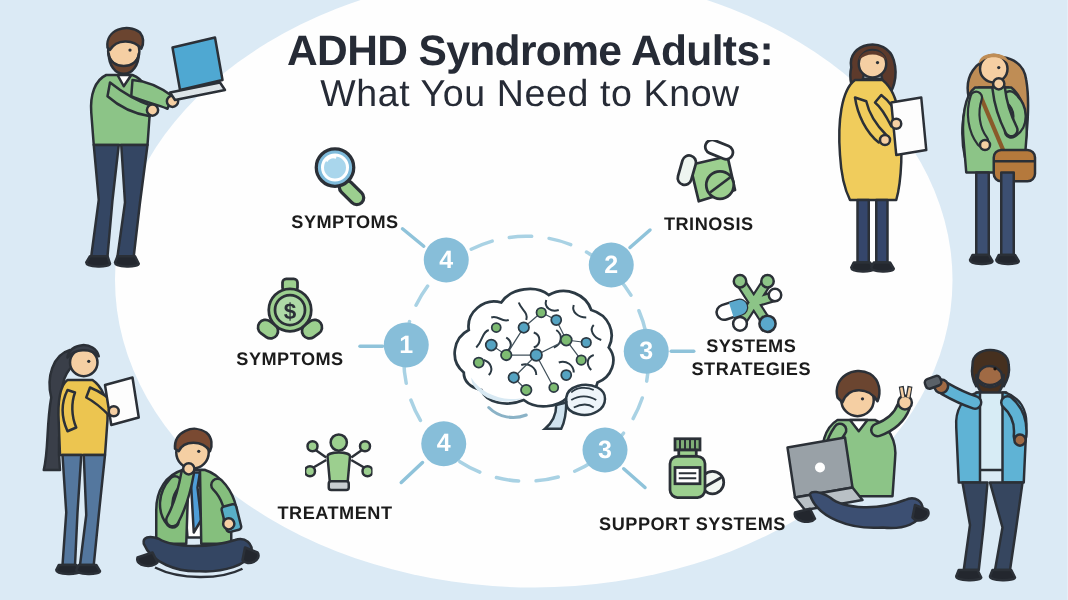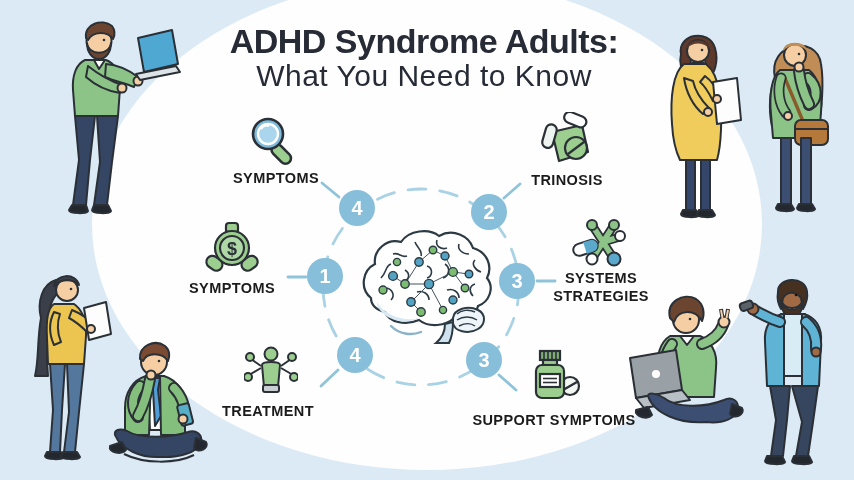--- a/index.html
+++ b/index.html
@@ -196,21 +196,21 @@
   </div>
 <div class="badge" style="left:466px;top:342px">
     <span>3</span>
   </div>
 
 <div class="label" style="left:276px;top:178px">SYMPTOMS</div>
 <div class="label" style="left:567px;top:180px">TRINOSIS</div>
 <div class="label" style="left:232px;top:288px">SYMPTOMS</div>
 <div class="label wrap" style="left:601px;top:287px">SYSTEMS STRATEGIES</div>
 <div class="label" style="left:268px;top:411px">TREATMENT</div>
-<div class="label" style="left:554px;top:420px">SUPPORT SYMPTOMS</div>
+<div class="label" style="left:554px;top:420px">SUPPORT SYSTEMS</div>
 
 <svg class="figure" style="left:52px;top:14px" width="135" height="210" viewBox="0 0 135 210">
   <g stroke="#2b3037" stroke-width="2" stroke-linejoin="round">
     <circle cx="47" cy="27" r="12.5" fill="#f5cfa3"></circle>
     <path d="M34,24 C32,10 50,4 60,12 C63,16 63,21 61,25 C55,17 41,17 36,26 Z" fill="#6b4530"></path>
     <path d="M35,29 C36,42 58,42 59,29 C59,38 54,45 47,45 C40,45 35,38 35,29 Z" fill="#6b4530"></path>
     <path d="M33,46 C24,50 20,62 21,76 L23,102 L66,102 L68,74 C69,58 62,49 54,46 Z" fill="#8cc487"></path>
     <path d="M42,46 L53,46 L47,55 Z" fill="#ffffff"></path>
     <path d="M54,50 C68,51 78,57 86,63 L82,73 C72,69 62,67 53,63 Z" fill="#8cc487"></path>
     <path d="M36,52 C46,60 58,67 70,71 L68,79 C55,77 43,71 34,63 Z" fill="#8cc487"></path>

